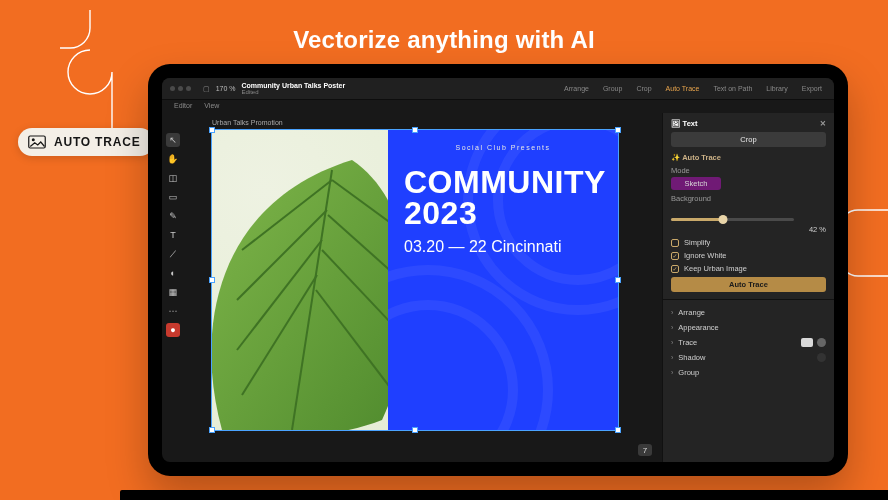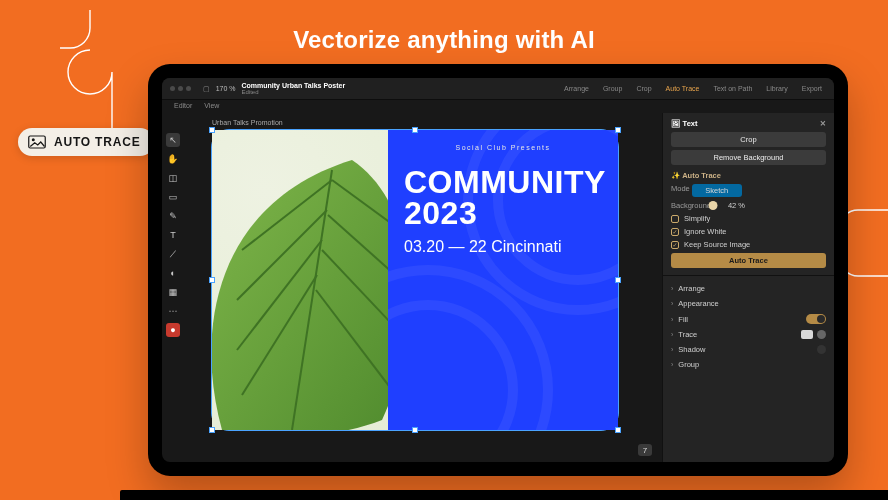--- a/index.html
+++ b/index.html
@@ -73,21 +73,21 @@
     display:flex; align-items:center; justify-content:center;
     color:#c8c8c8; font-size:9px; cursor:pointer;
   }
   .tool.active{ background:#3a3a3a; }
   .tool.danger{ background:#c73a2e; color:#fff; }
   
   .canvascol{ flex:1; position:relative; padding:6px 4px 6px 0;}
   .crumb{ color:#aaa; font-size:7px; margin:0 0 4px 28px;}
   .artboard{
     position:relative; margin-left:28px; width:406px; height:300px;
-    outline:1px solid #4aa3ff; background:#0c4a6e;border-radius:17px;
+    outline:1px solid #4aa3ff; background:#0c4a6e;
   }
   .handle{position:absolute; width:6px;height:6px;background:#fff;border:1px solid #4aa3ff;}
   .h-tl{top:-3px;left:-3px}.h-tr{top:-3px;right:-3px}
   .h-bl{bottom:-3px;left:-3px}.h-br{bottom:-3px;right:-3px}
   .h-tm{top:-3px;left:50%;margin-left:-3px}
   .h-bm{bottom:-3px;left:50%;margin-left:-3px}
   .h-ml{left:-3px;top:50%;margin-top:-3px}
   .h-mr{right:-3px;top:50%;margin-top:-3px}
   .leftimg{
     position:absolute; left:0; top:0; width:176px; height:100%;
@@ -116,32 +116,32 @@
     padding:6px 8px 8px; gap:4px; overflow:hidden;
   }
   .insp-head{ display:flex; justify-content:space-between; align-items:center; color:#fff; font-weight:600;}
   .insp-head .x{ color:#999; cursor:pointer;}
   .btn-row{ display:flex; flex-direction:column; gap:3px; }
   .btn{
     background:#3b3b3b; border-radius:3px; text-align:center;
     padding:3px 0; color:#eaeaea; cursor:pointer;
   }
   .section-label{ color:#cbb186; font-weight:600; margin-top:2px;}
-  .field{ display:flex; flex-direction:row; gap:2px; }
+  .field{ display:flex; flex-direction:column; gap:2px; }
   .field-label{ color:#9a9a9a; }
   .mode-chip{
-    display:inline-block; background:#0369a1; color:#d7d7d7;
+    display:inline-block; background:#701a75; color:#d7d7d7;
     border-radius:3px; padding:2px 6px; width:50px; text-align:center;
   }
   .slider-row{ display:flex; align-items:center; gap:6px;}
   .slider{ flex:1; height:3px; background:#4a4a4a; border-radius:2px; position:relative;}
   .slider .fill{ position:absolute; left:0; top:0; bottom:0; background:#c9a96a; border-radius:2px;}
   .slider .knob{ position:absolute; top:-3px; width:9px; height:9px; border-radius:50%;
     background:#e8d4a8; transform:translateX(-50%);}
-  .pct{ width:26px; text-align:right; color:#cfcfcf;}
+  .pct{ width:26px; text-align:right; color:#cfcfcf;margin-top:20px;}
   .chk{ display:flex; align-items:center; gap:5px; }
   .chk .box{ width:8px; height:8px; border:1px solid #caa96a; border-radius:2px;
     display:flex; align-items:center; justify-content:center; font-size:6px; color:#caa96a;}
   .runbtn{
     background:#b58b46; color:#1b1b1b; text-align:center;
     padding:3px 0; border-radius:3px; font-weight:600; cursor:pointer;
   }
   .rowline{ display:flex; align-items:center; justify-content:space-between; padding:1px 0;}
   .rowline .lbl{ display:flex; align-items:center; gap:5px;}
   .chev{ color:#888; font-size:7px;}
@@ -275,21 +275,20 @@
         <div class="footnum">7</div>
       </div>
 
       <div class="inspector">
         <div class="insp-head">
           <span>🖼 <span>Text</span></span>
           <span class="x">✕</span>
         </div>
         <div class="btn-row">
           <div class="btn">Crop</div>
-          <div class="btn">Remove Background</div>
         </div>
         <div class="section-label">✨ <span>Auto Trace</span></div>
 
         <div class="field">
           <span class="field-label">Mode</span>
           <span class="mode-chip">Sketch</span>
         </div>
 
         <div class="field">
           <span class="field-label">Background</span>
@@ -306,45 +305,38 @@
         <div class="chk">
           <span class="box"></span>
             <span>Simplify</span>
         </div>
         <div class="chk">
           <span class="box">✓</span>
             <span>Ignore White</span>
         </div>
         <div class="chk">
           <span class="box">✓</span>
-            <span>Keep Source Image</span>
+            <span>Keep Urban Image</span>
         </div>
 
         <div class="runbtn">Auto Trace</div>
 
         <div style="height:1px;background:#111;margin:3px -8px"></div>
 
         <div class="rowline">
           <span class="lbl">
               <span class="chev">›</span>
               <span>Arrange</span>
             </span>
         </div>
         <div class="rowline">
           <span class="lbl">
               <span class="chev">›</span>
               <span>Appearance</span>
             </span>
-        </div>
-        <div class="rowline">
-          <span class="lbl">
-              <span class="chev">›</span>
-              <span>Fill</span>
-            </span>
-          <span class="toggle"></span>
         </div>
         <div class="rowline">
           <span class="lbl">
               <span class="chev">›</span>
               <span>Trace</span>
             </span>
           <span style="display:flex;gap:4px;align-items:center;">
               <span class="swatch"></span>
               <span class="opendot"></span>
             </span>

